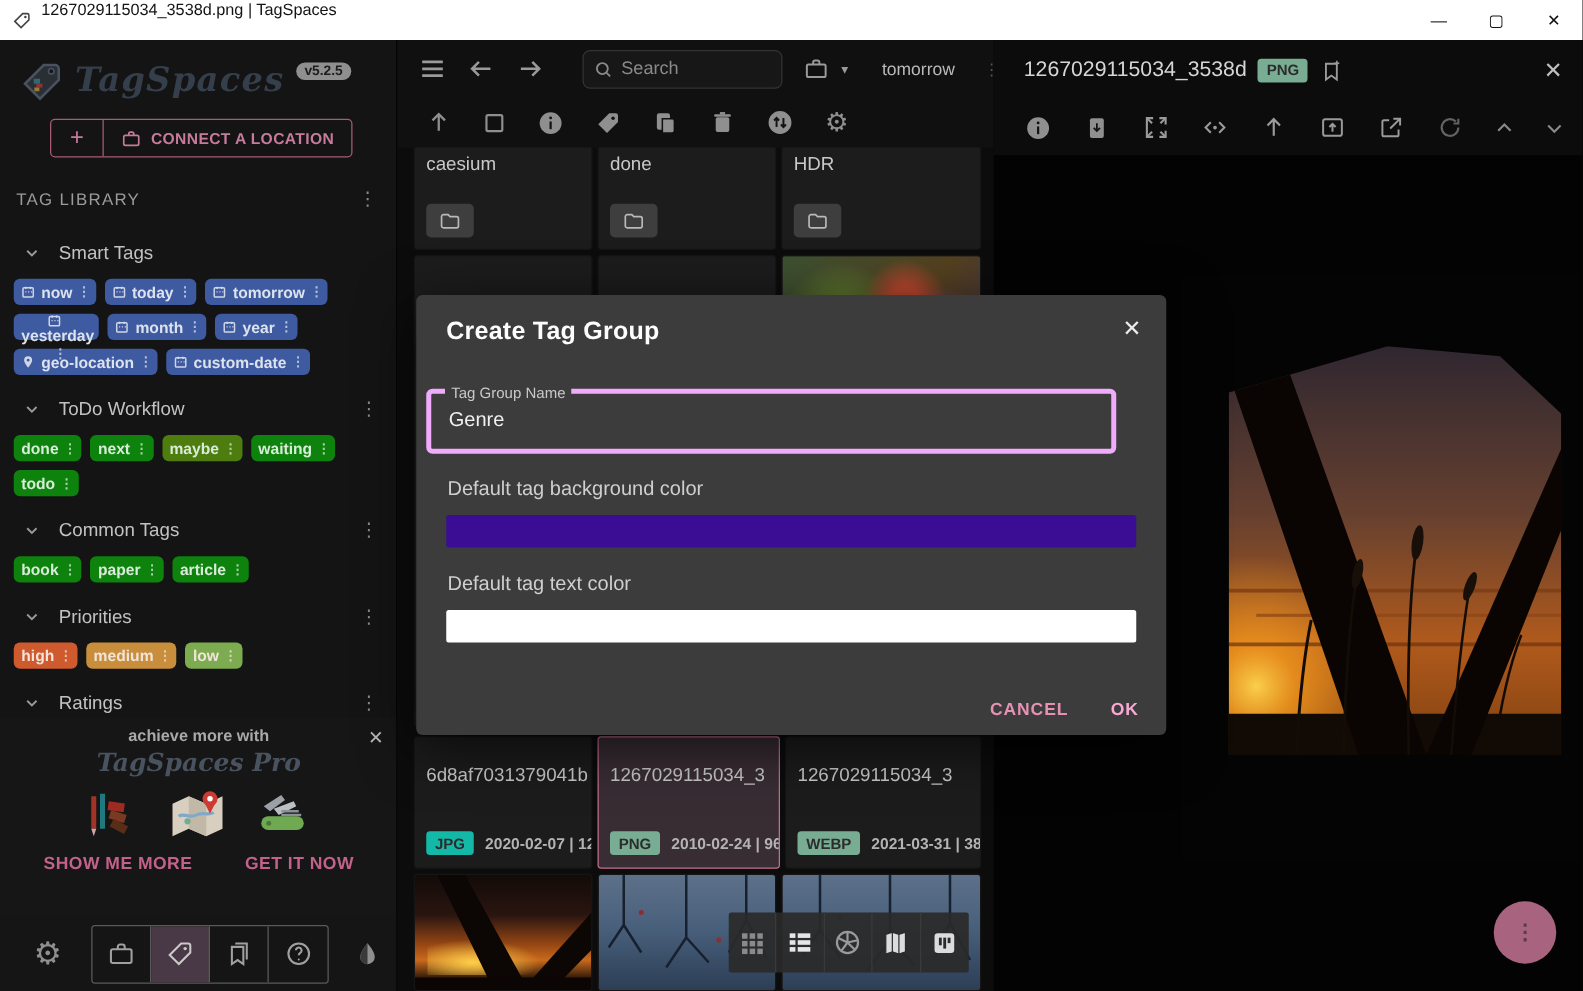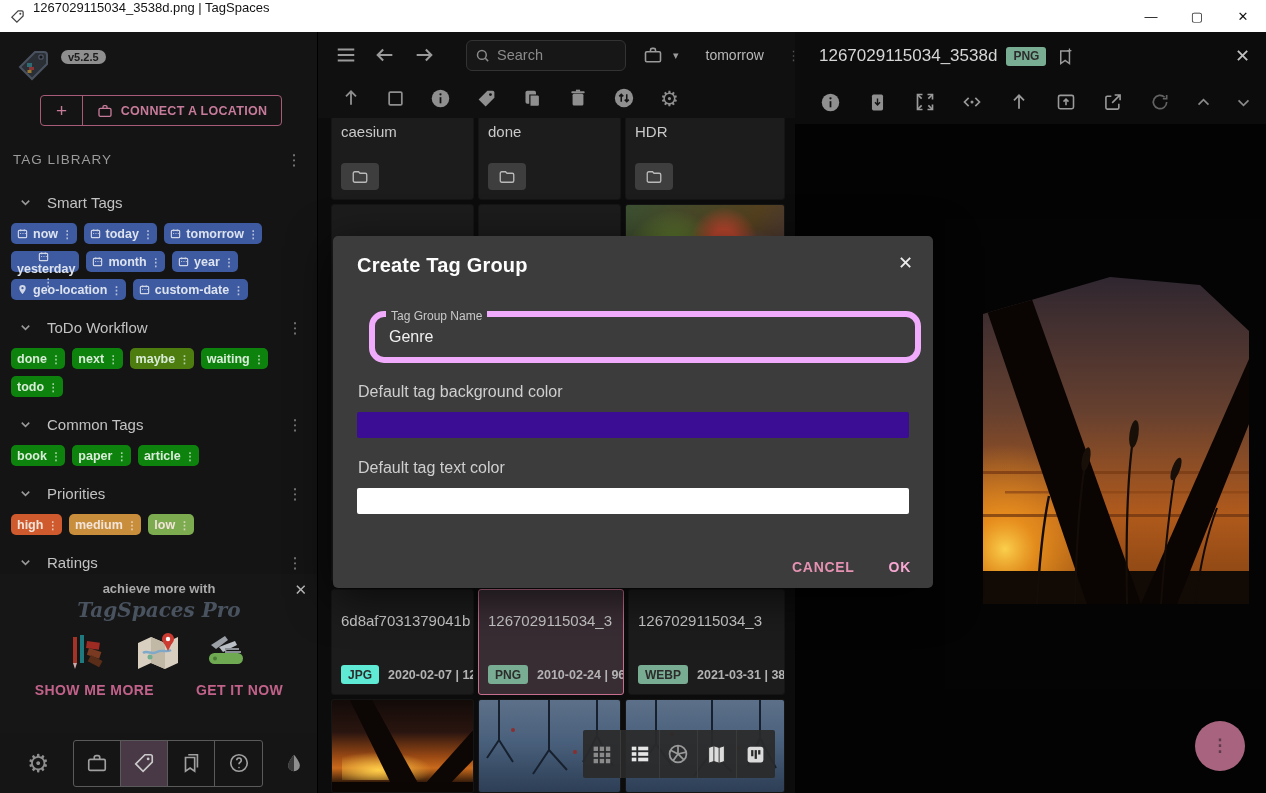--- a/index.html
+++ b/index.html
@@ -111,22 +111,22 @@
   .photo{position:absolute;left:150px;top:95px}
   .fab{position:absolute;right:21px;bottom:22px;width:50px;height:50px;border-radius:50%;
     display:flex;align-items:center;justify-content:center;z-index:10;
     color:#5f3a4c;font-size:17px;font-weight:bold;line-height:.6}
 
   
   .dialog{position:absolute;left:333px;top:204px;width:600px;height:352px;background:#3c3c3c;
     border-radius:5px;box-shadow:0 10px 44px rgba(0,0,0,.65);z-index:50}
   .dlg-title{position:absolute;top:18px;left:24px;font-size:20px;font-weight:bold;color:#fdfdfd;letter-spacing:.2px}
   .dlg-close{position:absolute;top:16px;right:20px;color:#ececec;font-size:18px}
-  .dlg-field{position:absolute;top:75px;left:36px;width:552px;height:52px;
-    border:6px solid #f0abfc;border-radius:15px}
+  .dlg-field{position:absolute;top:75px;left:8px;width:552px;height:52px;
+    border:4px solid #f0abfc;border-radius:5px}
   .dlg-legend{position:absolute;top:-8px;left:11px;background:#3c3c3c;padding:0 5px;
     font-size:12px;color:#c9c9c9}
   .dlg-input{position:absolute;inset:0;background:transparent;border:none;outline:none;
     color:#f0f0f0;font-size:16px;padding:0 14px;font-family:inherit}
   .dlg-label{position:absolute;left:25px;font-size:16px;color:#cfcfcf}
   .dlg-swatch{position:absolute;left:24px;width:552px;height:26px;border-radius:2px}
   .dlg-actions{position:absolute;bottom:13px;right:22px;display:flex;gap:34px}
   .dlg-btn{font-size:14px;font-weight:bold;letter-spacing:.7px}
 </style>
 </head>
@@ -154,20 +154,21 @@
     <div class="logo-row">
       <span class="ico">
         <svg width="36" height="36" viewBox="0 0 36 36">
           <path d="M4 21L19 6h9a3 3 0 0 1 3 3v9L16 33z" fill="#2a2f36" stroke="#4a5260" stroke-width="2"></path>
           <circle cx="25" cy="11" r="2.2" fill="#14161a" stroke="#4a5260" stroke-width="1.3"></circle>
           <rect x="11" y="17" width="5" height="4" fill="#2f6a72"></rect>
           <rect x="13" y="21" width="5" height="3" fill="#8a3434"></rect>
           <rect x="11.5" y="24" width="4" height="3" fill="#9a7a30"></rect>
         </svg>
       </span>
+      <span class="logo-text">TagSpaces</span>
       <span class="ver-badge">v5.2.5</span>
     </div>
 
     <div class="connect">
       <div class="connect-plus">+</div>
       <div class="connect-main">
         <span class="ico">
           <svg width="16" height="16" viewBox="0 0 24 24" fill="none" stroke="currentColor" stroke-width="2">
               <rect x="3" y="8" width="18" height="12" rx="2"></rect>
               <path d="M9 8V6a2 2 0 0 1 2-2h2a2 2 0 0 1 2 2v2"></path>
@@ -572,21 +573,21 @@
         radial-gradient(circle at 62% 30%, #b8462e 0 9%, transparent 26%),
         radial-gradient(circle at 48% 60%, #c97b23 0 8%, transparent 24%),
         radial-gradient(circle at 30% 45%, #5d7a2e 0 14%, transparent 38%),
         radial-gradient(circle at 78% 60%, #6d4a6e 0 12%, transparent 34%),
         linear-gradient(120deg,#3c5232,#55411f 60%,#433049)"></div>
     </div>
 
     <div class="cell" style="left:13px;top:557px;width:143px;height:106px">
       <div class="cell-title" style="padding-top:22px">6d8af7031379041b</div>
       <div class="meta">
-        <span class="ext-badge" style="background-color: #5eead4;">JPG</span>
+        <span class="ext-badge" style="background-color: #14b8a6;">JPG</span>
         <span class="meta-date">2020-02-07 | 12</span>
       </div>
     </div>
     <div class="cell sel" style="left:160px;top:557px;width:146px;height:106px">
       <div class="cell-title" style="padding-top:22px">1267029115034_3</div>
       <div class="meta">
         <span class="ext-badge" style="background-color: rgb(121, 173, 147);">PNG</span>
         <span class="meta-date">2010-02-24 | 96</span>
       </div>
     </div>

